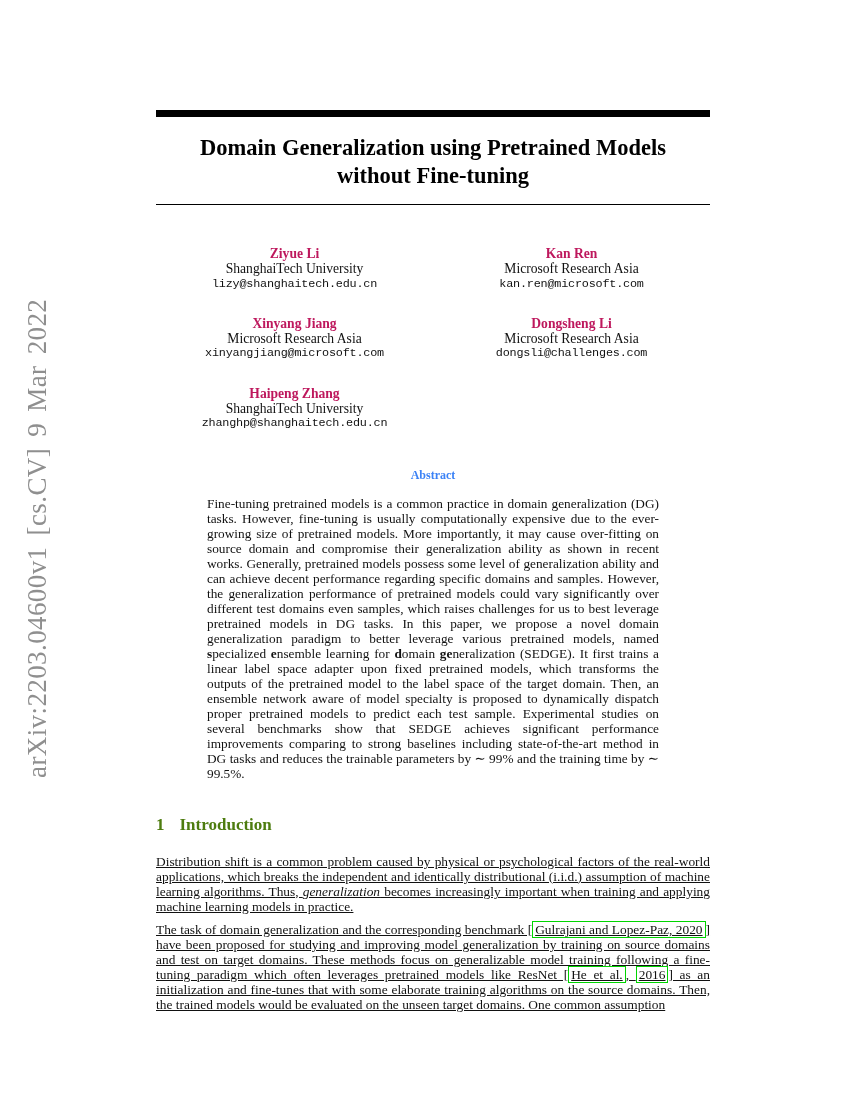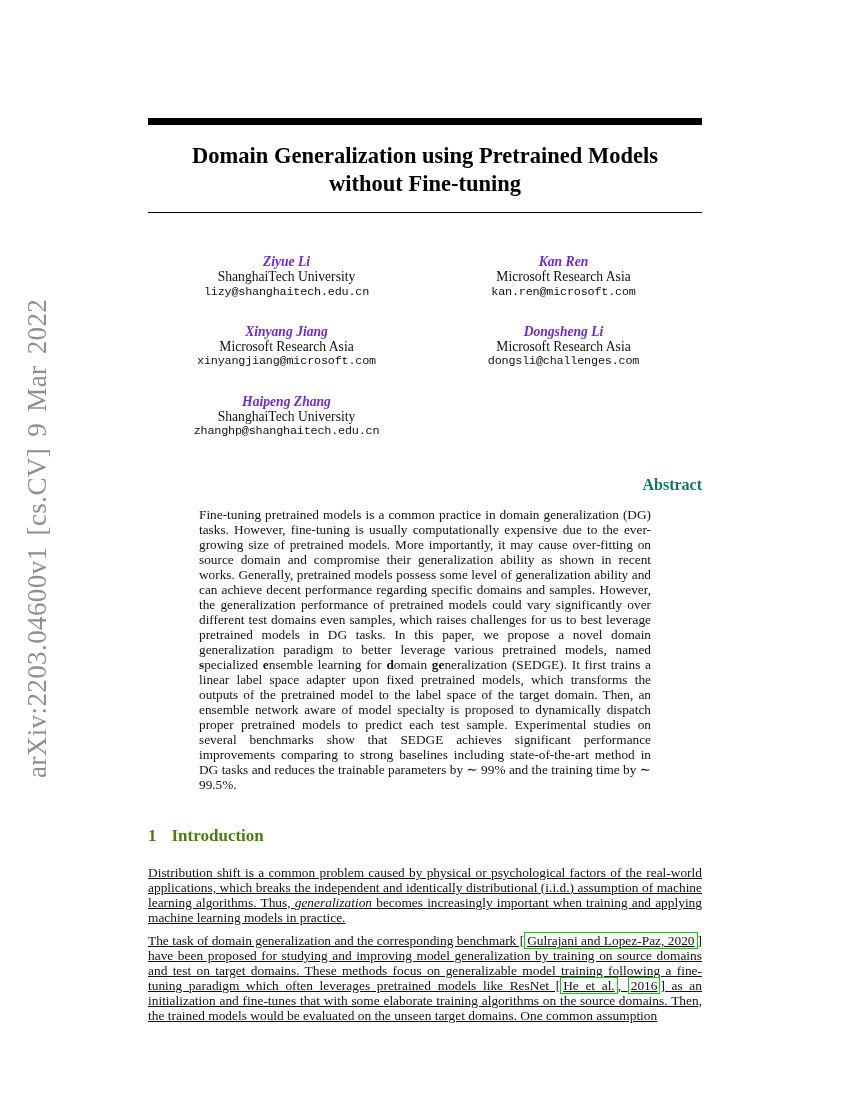--- a/index.html
+++ b/index.html
@@ -22,24 +22,23 @@
     transform-origin: 0 0;
     white-space: nowrap;
     font-family: "Liberation Serif", serif;
     font-size: 27px;
     letter-spacing: 0.4px;
     word-spacing: 4px;
     color: var(--watermark-color, #8f8f8f);
   }
   .content {
     position: absolute;
-    left: 148px;
+    left: 156px;
     top: 0;
     width: 554px;
-    margin-top: 8px;
   }
   .top-rule {
     margin-top: 110px;
     height: 7px;
     background: #000000;
   }
   .title {
     margin-top: 17px;
     text-align: center;
     font-size: 22.5px;
@@ -59,33 +58,33 @@
   .author-col {
     width: 50%;
     display: flex;
     flex-direction: column;
     row-gap: 24px;
   }
   .author {
     text-align: center;
     line-height: 15.3px;
   }
-  .author-name { font-weight: bold; font-size: 13.6px; color: #6d28d9; font-style: italic; }
+  .author-name { font-weight: bold; font-size: 13.6px; color: #be185d; }
   .author-affil { font-size: 13.6px; }
   .author-email {
     font-family: "Liberation Mono", monospace;
     font-size: 11.8px;
     letter-spacing: -0.2px;
   }
   .abstract-heading {
     margin-top: 36px;
-    text-align: right;
-    font-size: 16px;
+    text-align: center;
+    font-size: 12px;
     font-weight: bold;
-    color: #0f766e;
+    color: #3b82f6;
   }
   .abstract-body {
     width: 452px;
     margin: 13px auto 0 auto;
     text-align: justify;
     font-size: 13.3px;
     line-height: 15px;
   }
   .section-heading {
     margin-top: 34px;

